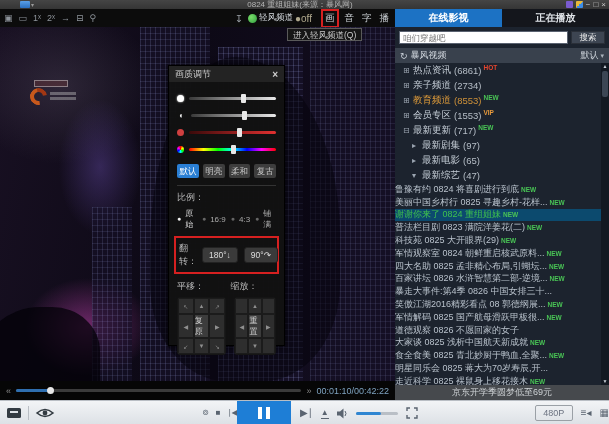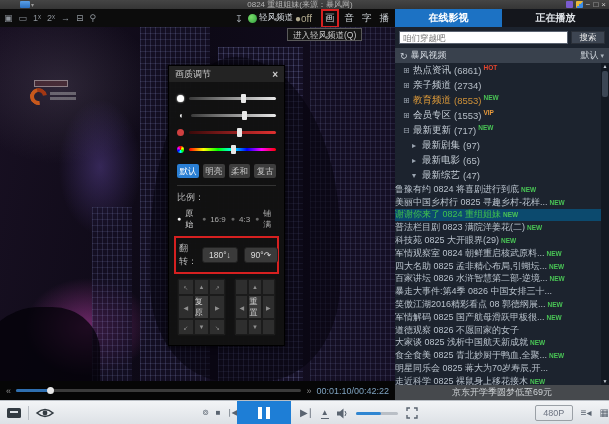--- a/index.html
+++ b/index.html
@@ -272,20 +272,24 @@
                 <span class="radio-dot">●</span>
                 <span class="radio-label">铺满</span>
               </div>
             <div class="flip-annotation">
               <span class="sec-label" style="margin:0">翻转：</span>
               <span id="flip-buttons" style="display:flex;gap:6px;">
                   <button class="flip-btn">180°↓</button>
                   <button class="flip-btn">90°↷</button>
                 </span>
             </div>
+            <div class="pads-labels">
+              <div class="sec-label">平移：</div>
+              <div class="sec-label">缩放：</div>
+            </div>
             <div class="pads">
               <div class="pad pan-pad">
                 <span class="pad-cell">↖</span>
                 <span class="pad-cell">▲</span>
                 <span class="pad-cell">↗</span>
                 <span class="pad-cell">◀</span>
                 <span class="pad-cell pad-center">复原</span>
                 <span class="pad-cell">▶</span>
                 <span class="pad-cell">↙</span>
                 <span class="pad-cell">▼</span>

